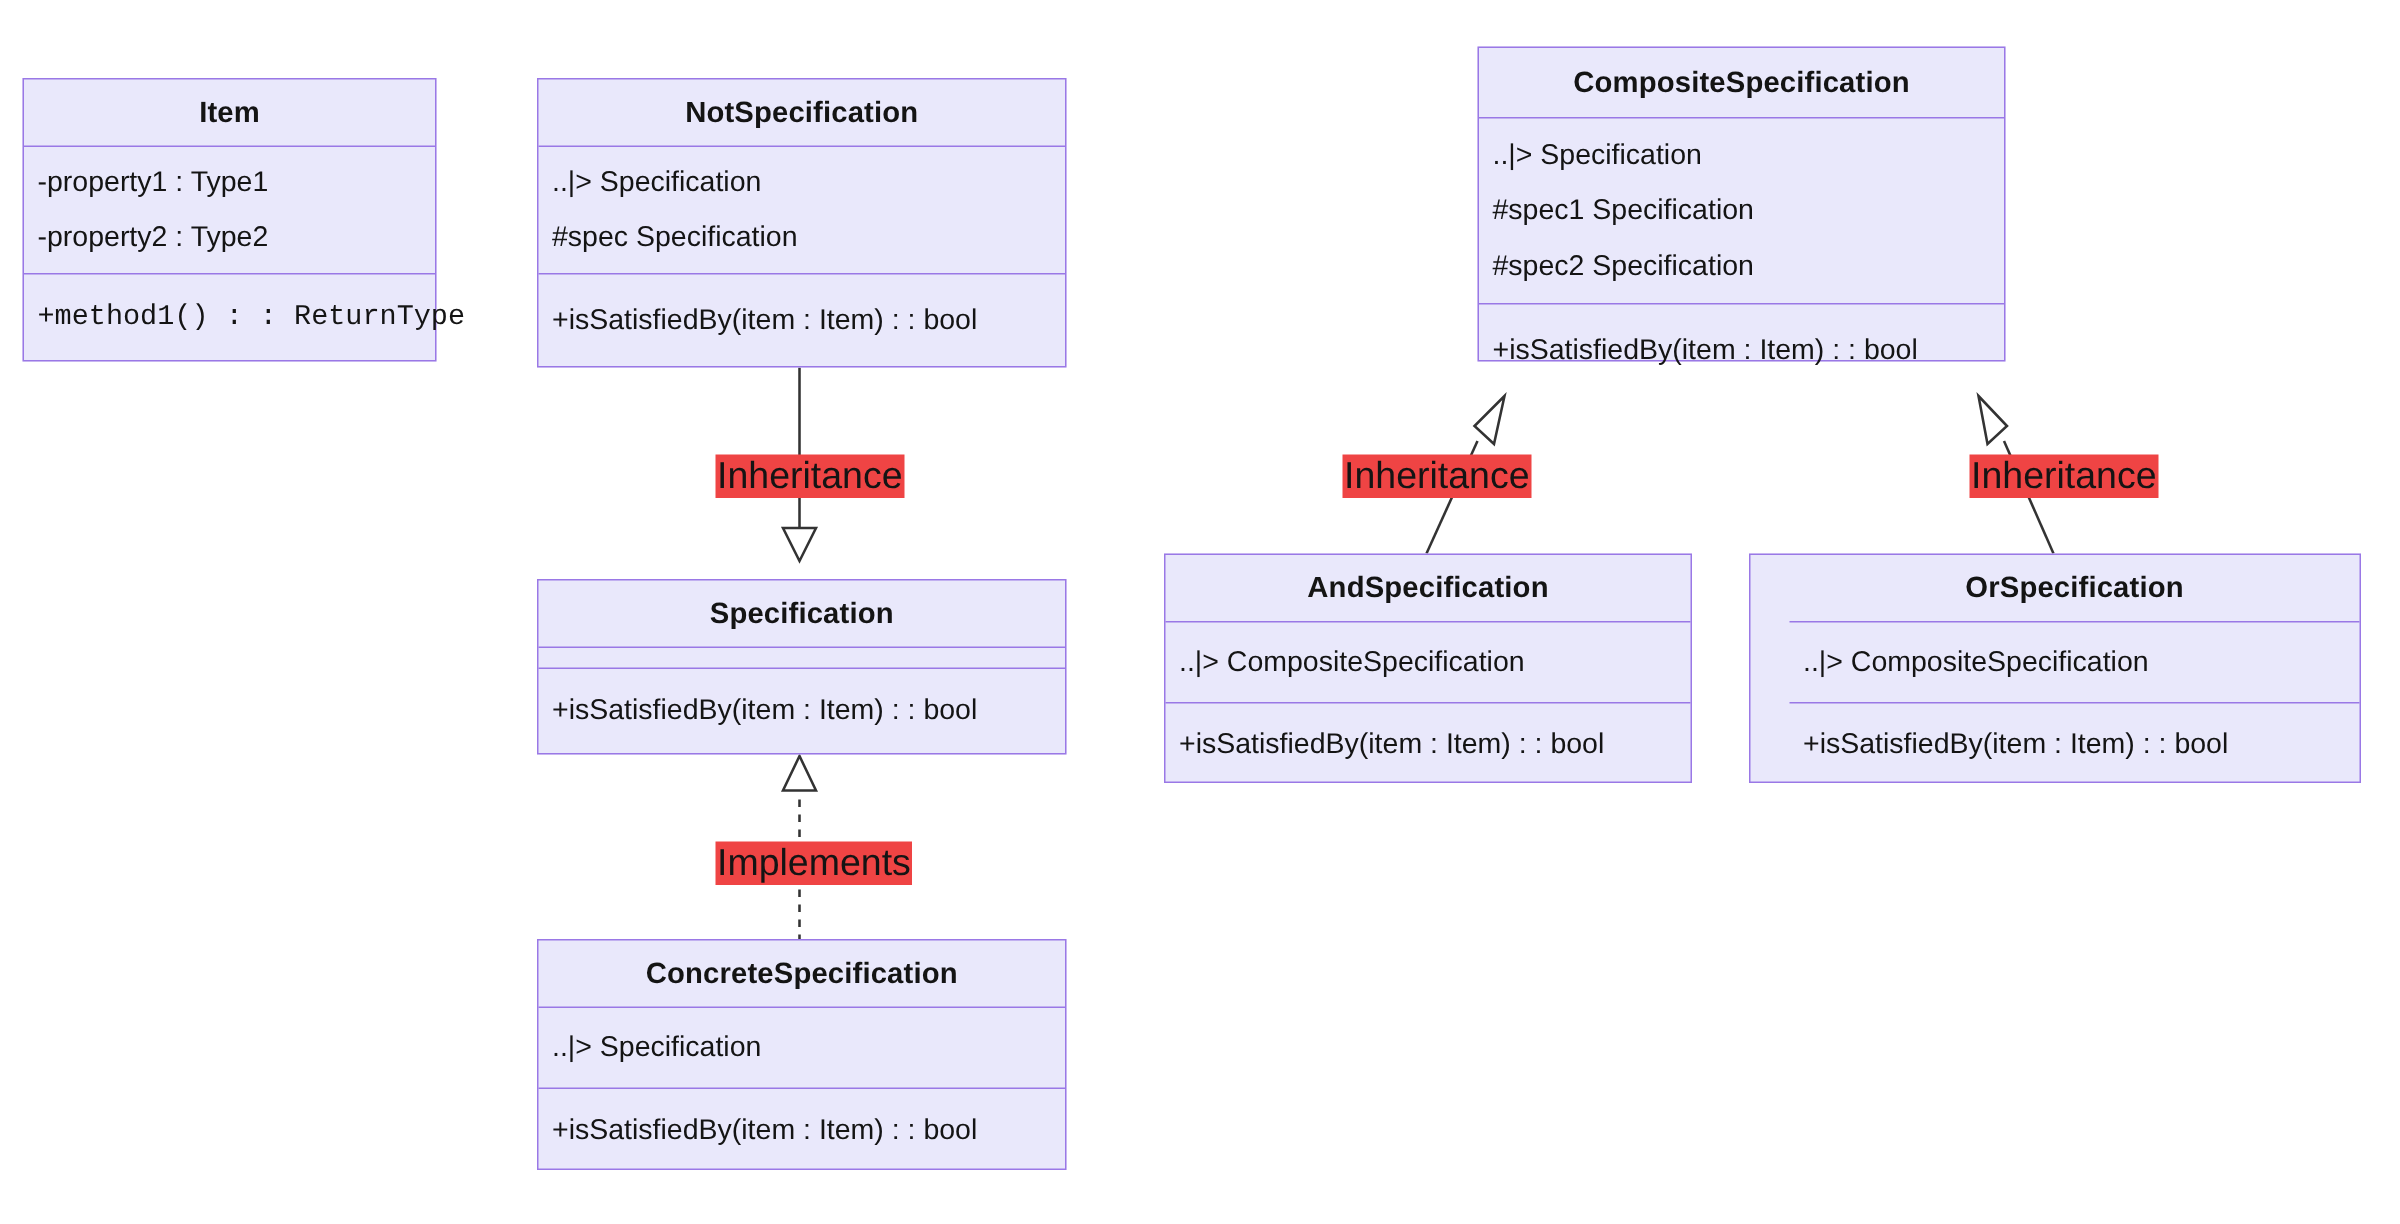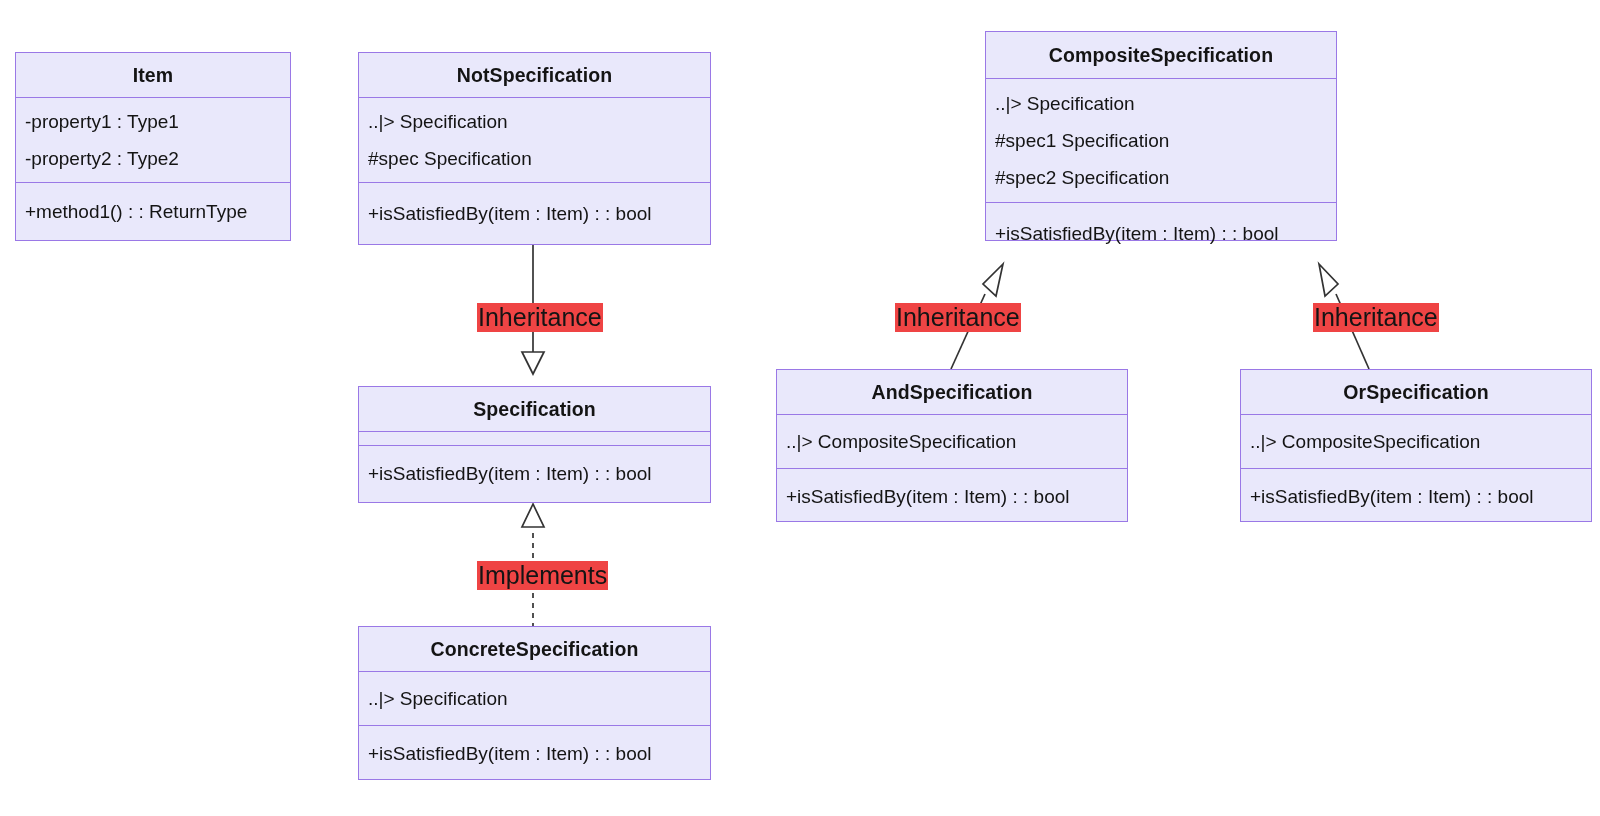--- a/index.html
+++ b/index.html
@@ -118,21 +118,21 @@
   <div class="edge-label" style="left:895px; top:303px;">Inheritance</div>
 
   <div class="edge-label" style="left:1313px; top:303px;">Inheritance</div>
 
   <div class="uml-class" style="left:15px; top:52px; width:276px; height:189px;">
     <div class="uml-row uml-title" style="height:44px;">Item</div>
     <div class="uml-row uml-sep uml-attrs" style="height:85px;">
       <div class="uml-line">-property1 : Type1</div>
       <div class="uml-line">-property2 : Type2</div>
     </div>
-    <div class="uml-row uml-sep uml-ops" style="height:58px;">
+    <div class="uml-row uml-sep uml-ops" style="height:58px;font-family:Liberation Mono, monospace;">
       <div class="uml-line">+method1() : : ReturnType</div>
     </div>
   </div>
 
   <div class="uml-class" style="left:358px; top:52px; width:353px; height:193px;">
     <div class="uml-row uml-title" style="height:44px;">NotSpecification</div>
     <div class="uml-row uml-sep uml-attrs" style="height:85px;">
       <div class="uml-line">..|&gt; Specification</div>
       <div class="uml-line">#spec Specification</div>
     </div>
@@ -164,21 +164,21 @@
   <div class="uml-class" style="left:776px; top:369px; width:352px; height:153px;">
     <div class="uml-row uml-title" style="height:44px;">AndSpecification</div>
     <div class="uml-row uml-sep uml-attrs" style="height:54px;">
       <div class="uml-line" style="margin:0;">..|&gt; CompositeSpecification</div>
     </div>
     <div class="uml-row uml-sep uml-ops" style="height:55px;">
       <div class="uml-line">+isSatisfiedBy(item : Item) : : bool</div>
     </div>
   </div>
 
-  <div class="uml-class" style="left:1240px; top:369px; width:352px; height:153px;">
+  <div class="uml-class" style="left:1166px; top:369px; width:408px; height:153px;padding-left:26px;">
     <div class="uml-row uml-title" style="height:44px;">OrSpecification</div>
     <div class="uml-row uml-sep uml-attrs" style="height:54px;">
       <div class="uml-line" style="margin:0;">..|&gt; CompositeSpecification</div>
     </div>
     <div class="uml-row uml-sep uml-ops" style="height:55px;">
       <div class="uml-line">+isSatisfiedBy(item : Item) : : bool</div>
     </div>
   </div>
 
   <div class="uml-class" style="left:358px; top:626px; width:353px; height:154px;text-align:right;">

